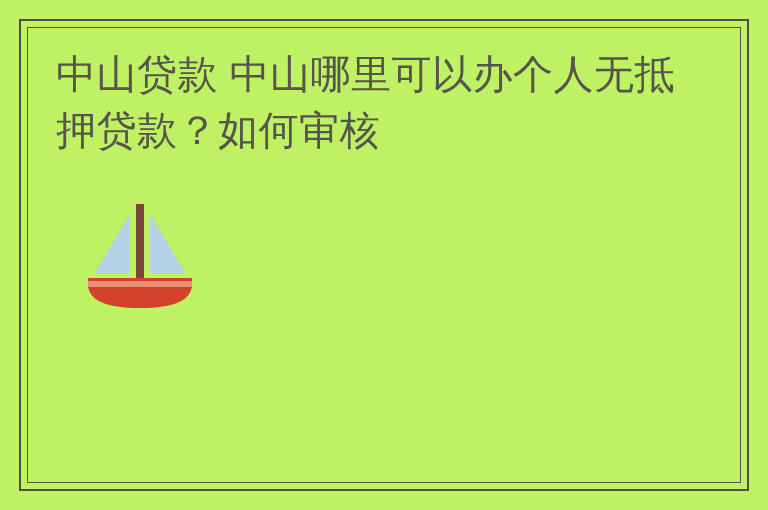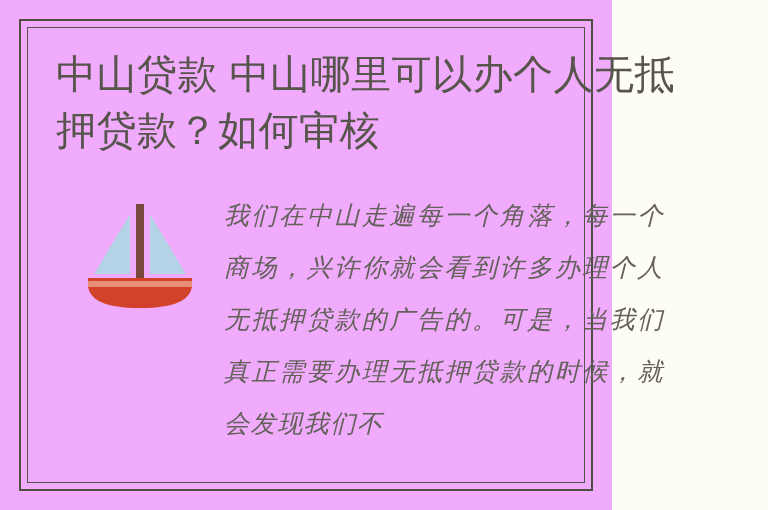--- a/index.html
+++ b/index.html
@@ -9,23 +9,23 @@
   body {
     width: 768px;
     height: 510px;
     background: #FDFCF5;
     font-family: "Liberation Sans", "DejaVu Sans", sans-serif;
     overflow: hidden;
   }
 
   #page {
     position: relative;
-    width: 612px;
+    width: 768px;
     height: 510px;
-    background: #f0abfc;
+    background: #bef264;
     box-sizing: border-box;
   }
 
   
   .frame-outer {
     position: absolute;
     left: 19px;
     top: 19px;
     right: 19px;
     bottom: 19px;
@@ -125,17 +125,16 @@
           <polygon points="50,22 50,82 14,82" fill="#B5D3E7"></polygon>
 
           <polygon points="70,22 70,82 106,82" fill="#B5D3E7"></polygon>
 
           <path d="M8,86 L112,86 L112,92 Q112,116 60,116 Q8,116 8,92 Z" fill="#D2422A"></path>
 
           <rect x="8" y="89" width="104" height="6" fill="#E98F78"></rect>
         </svg>
       </div>
 
-      <p class="paragraph">我们在中山走遍每一个角落，每一个商场，兴许你就会看到许多办理个人无抵押贷款的广告的。可是，当我们真正需要办理无抵押贷款的时候，就会发现我们不</p>
 
     </div>
   </div>
 </div>
 
 </body></html>

